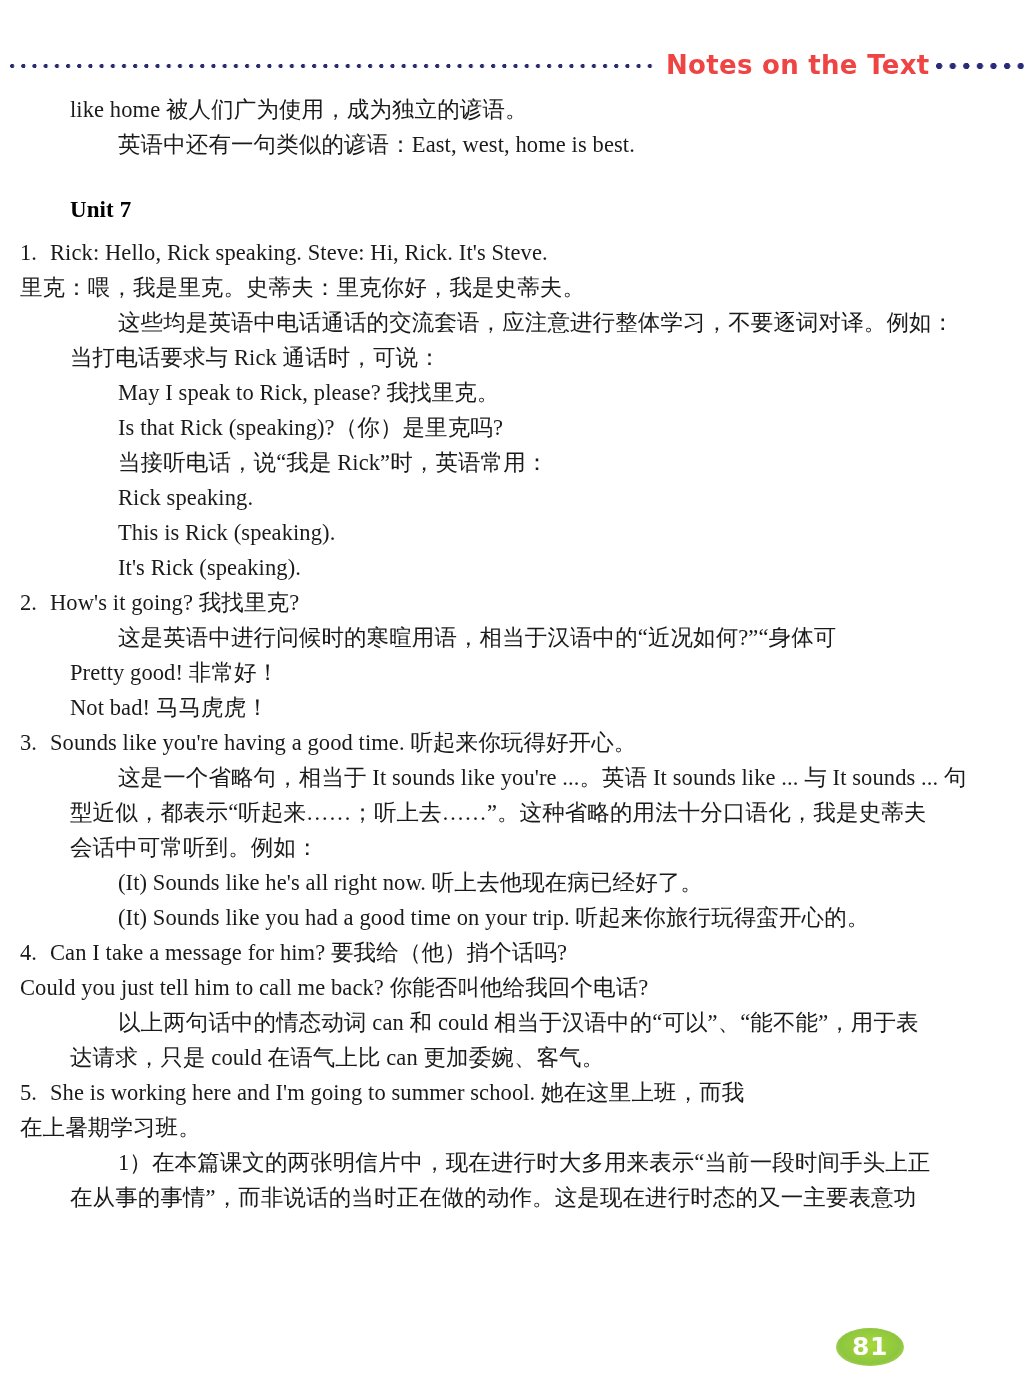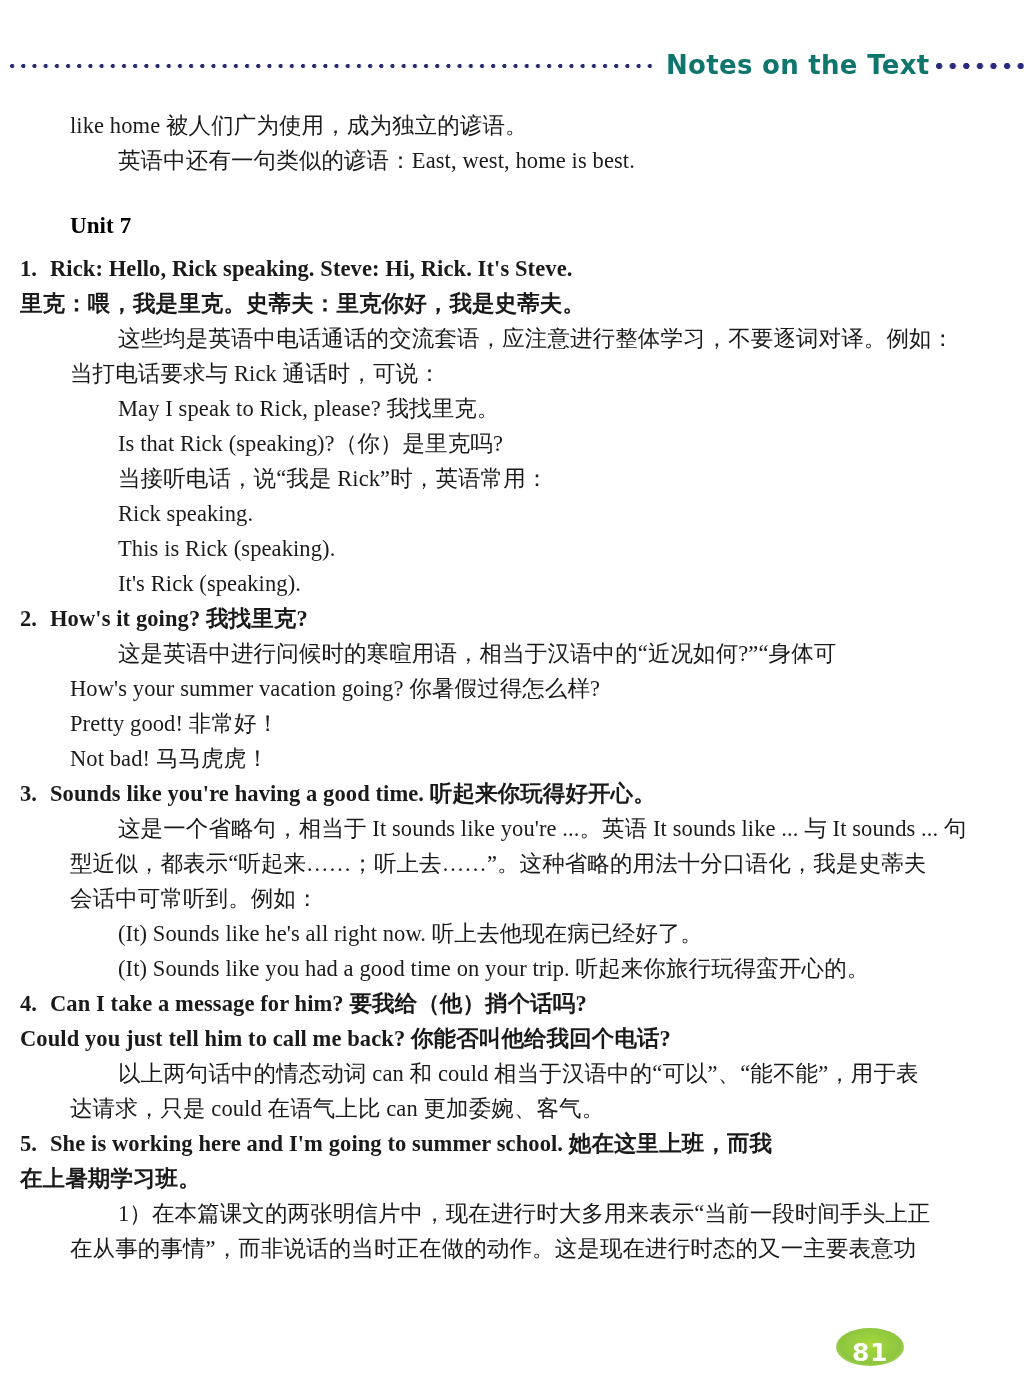--- a/index.html
+++ b/index.html
@@ -34,74 +34,74 @@
     background-image: radial-gradient(circle at 2.1px 50%, #2a2a6e 1.9px, rgba(255,255,255,0) 2.3px);
     background-size: 11.2px 100%;
     background-repeat: repeat-x;
   }
   .head-title {
     flex: 0 0 auto;
     font-family: "DejaVu Sans", "Liberation Sans", sans-serif;
     font-weight: bold;
     font-size: 26px;
     letter-spacing: 0.3px;
-    color: #0f766e;
+    color: #ef4444;
     white-space: nowrap;
     padding: 0 7px 0 8px;
     line-height: 1;
     position: relative;
     top: -1px;
   }
   .dots-right {
     flex: 1 1 auto;
     height: 26px;
     background-image: radial-gradient(circle at 3.2px 50%, #2a2a7a 2.9px, rgba(255,255,255,0) 3.4px);
     background-size: 13.6px 100%;
     background-repeat: repeat-x;
   }
 
   
   .page-body {
     position: absolute;
     left: 0;
-    top: 108px;
+    top: 92px;
     width: 1016px;
   }
   .ln {
     font-size: 22.5px;
     line-height: 35px;
     white-space: nowrap;
     margin: 0;
     padding-left: 70px;
     letter-spacing: 0.1px;
   }
   .ln.i1  { padding-left: 118px; }
   .ln.i2  { padding-left: 148px; }
   .ln.i3  { }
-  .ln.b   { font-weight: bold; padding-left: 20px; }
+  .ln.b   { font-weight: normal; padding-left: 20px; }
   .ln.blue { color: #000000; font-weight: bold; font-size: 23px; }
   .gap-sm { height: 8px; }
   .gap-lg { height: 30px; }
 
   .num {
     display: inline-block;
     width: 30px;
   }
 
   
   .folio {
     position: absolute;
     left: 836px;
     top: 1328px;
     width: 68px;
     height: 38px;
     border-radius: 50%;
     background: radial-gradient(ellipse at 50% 45%, #a8d93a 0%, #8dc63f 62%, #c9e27a 100%);
     display: flex;
-    align-items: flex-end;
+    align-items: center;
     justify-content: center;
   }
   .folio span {
     font-family: "DejaVu Sans", "Liberation Sans", sans-serif;
     font-weight: bold;
     font-size: 25px;
     color: #ffffff;
     line-height: 1;
     position: relative;
     top: -1px;
@@ -134,21 +134,20 @@
   <p class="ln">当打电话要求与 Rick 通话时，可说：</p>
   <p class="ln i1">May I speak to Rick, please? 我找里克。</p>
   <p class="ln i1">Is that Rick (speaking)?（你）是里克吗?</p>
   <p class="ln i1">当接听电话，说“我是 Rick”时，英语常用：</p>
   <p class="ln i1">Rick speaking.</p>
   <p class="ln i1">This is Rick (speaking).</p>
   <p class="ln i1">It's Rick (speaking).</p>
 
   <p class="ln i1 b"><span class="num">2.</span><span>How's it going? 我找里克?</span></p>
   <p class="ln i1">这是英语中进行问候时的寒暄用语，相当于汉语中的“近况如何?”“身体可</p>
-  <p class="ln">How's your summer vacation going? 你暑假过得怎么样?</p>
   <p class="ln i3">Pretty good! 非常好！</p>
   <p class="ln i3">Not bad! 马马虎虎！</p>
 
   <p class="ln i1 b"><span class="num">3.</span><span>Sounds like you're having a good time. 听起来你玩得好开心。</span></p>
   <p class="ln i1">这是一个省略句，相当于 It sounds like you're ...。英语 It sounds like ... 与 It sounds ... 句</p>
   <p class="ln">型近似，都表示“听起来……；听上去……”。这种省略的用法十分口语化，我是史蒂夫</p>
   <p class="ln">会话中可常听到。例如：</p>
   <p class="ln i1">(It) Sounds like he's all right now. 听上去他现在病已经好了。</p>
   <p class="ln i1">(It) Sounds like you had a good time on your trip. 听起来你旅行玩得蛮开心的。</p>
 

